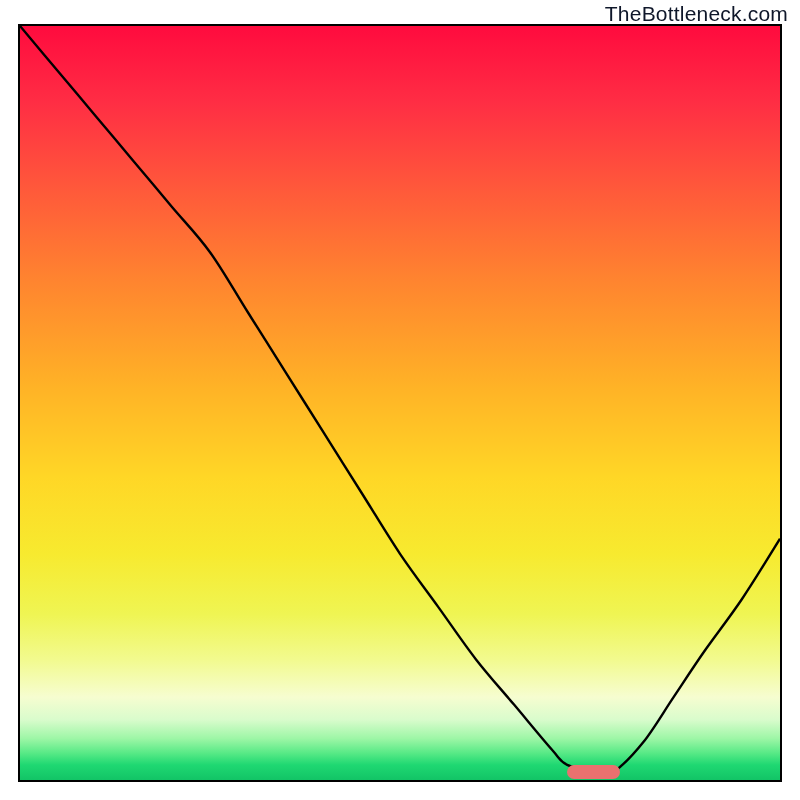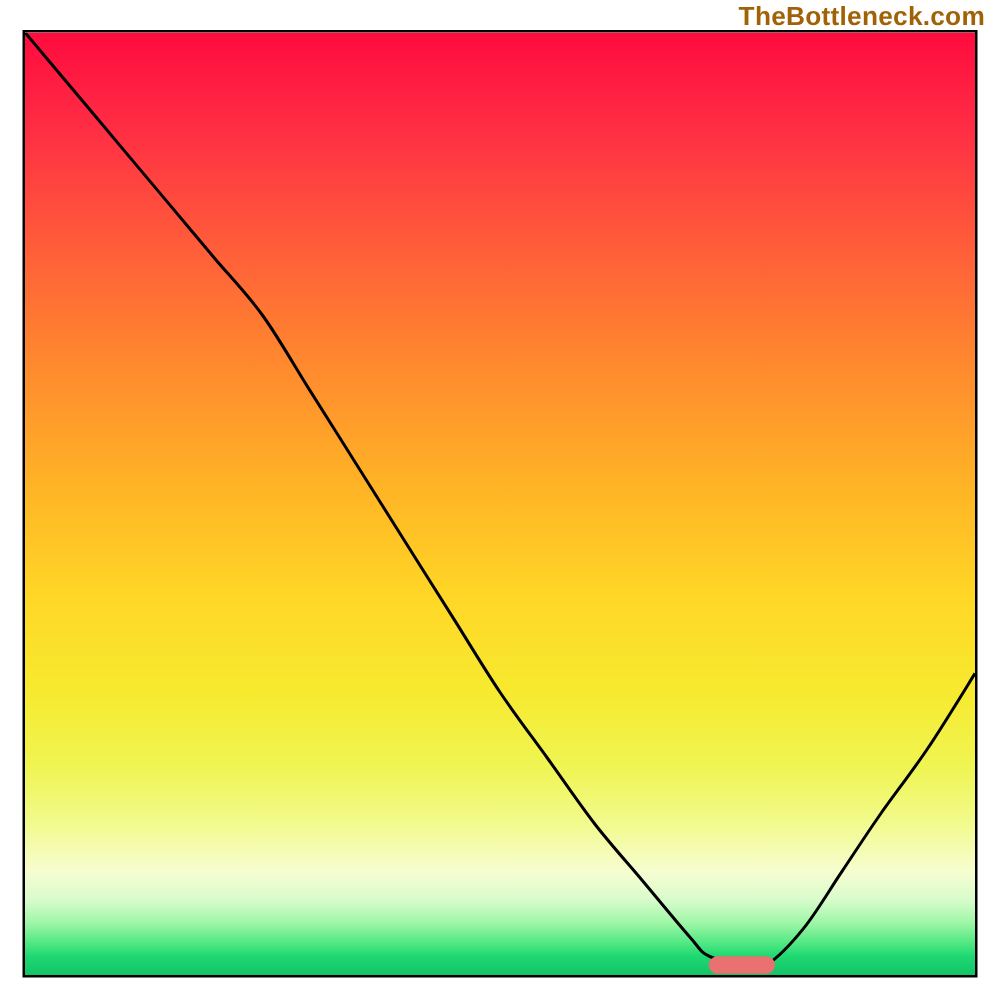--- a/index.html
+++ b/index.html
@@ -14,22 +14,22 @@
   .canvas {
     position: relative;
     width: 800px;
     height: 800px;
   }
   .watermark {
     position: absolute;
     top: 2px;
     right: 12px;
     font-size: 21px;
-    font-weight: 700;
-    color: #a16207;
+    font-weight: 400;
+    color: #0f172a;
     letter-spacing: 0.2px;
   }
   .frame {
     position: absolute;
     left: 18px;
     top: 24px;
     width: 764px;
     height: 758px;
     border: 2px solid #000000;
     box-sizing: border-box;

